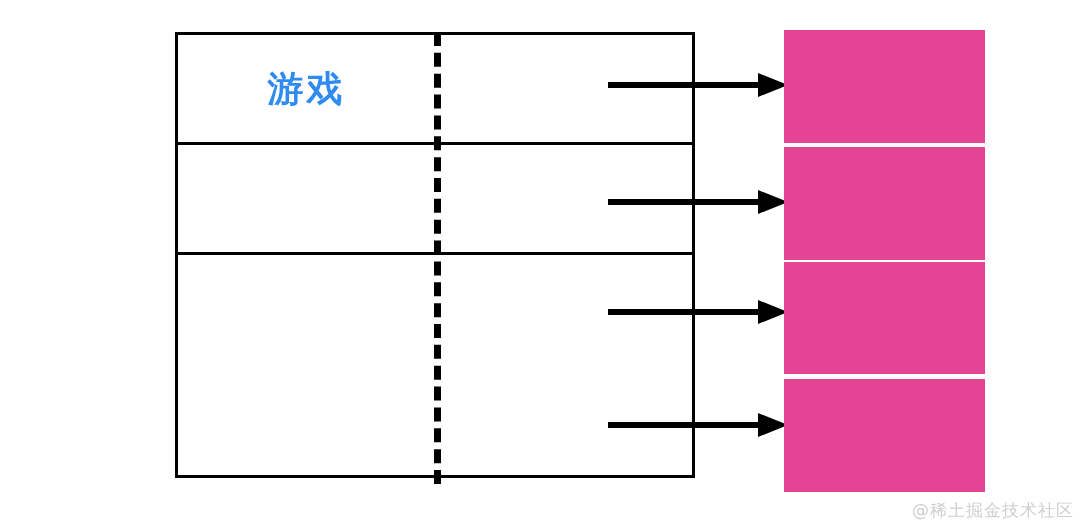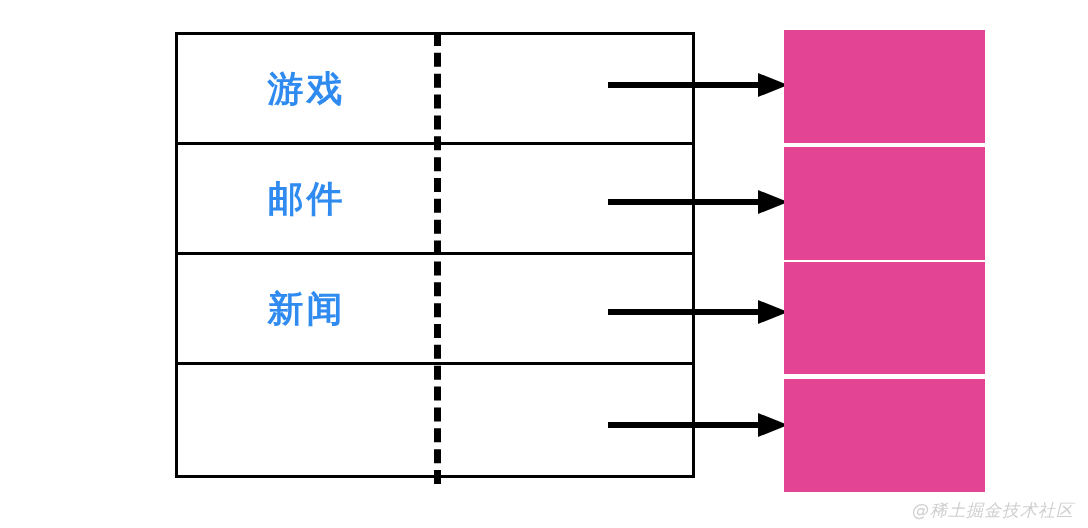--- a/index.html
+++ b/index.html
@@ -89,50 +89,40 @@
   
   .watermark {
     position: absolute;
     right: 14px;
     bottom: 6px;
     color: #cfcfcf;
     font-size: 17px;
     letter-spacing: 1px;
     user-select: none;
     white-space: nowrap;
-    font-style: italic;
   }
 </style>
 </head>
 <body>
 
 <div id="canvas">
 
   <div class="table-wrap">
 
     <div class="table-row">
       <div class="cell-left">
         <span class="row-label">游戏</span>
       </div>
       <div class="cell-right"></div>
     </div>
 
     <div class="table-row">
-      <div class="cell-left">
-        <span class="row-label">邮件</span>
-      </div>
       <div class="cell-right"></div>
     </div>
 
-    <div class="table-row">
-      <div class="cell-left">
-        <span class="row-label">新闻</span>
-      </div>
-      <div class="cell-right"></div>
-    </div>
 
 
     <div class="dash-split"></div>
   </div>
 
   <div class="arrow" style="top:73px;">
     <svg width="180" height="24" viewBox="0 0 180 24" xmlns="http://www.w3.org/2000/svg">
       <line x1="0" y1="12" x2="158" y2="12" stroke="#000000" stroke-width="6"></line>
       <polygon points="150,0 180,12 150,24" fill="#000000"></polygon>
     </svg>

